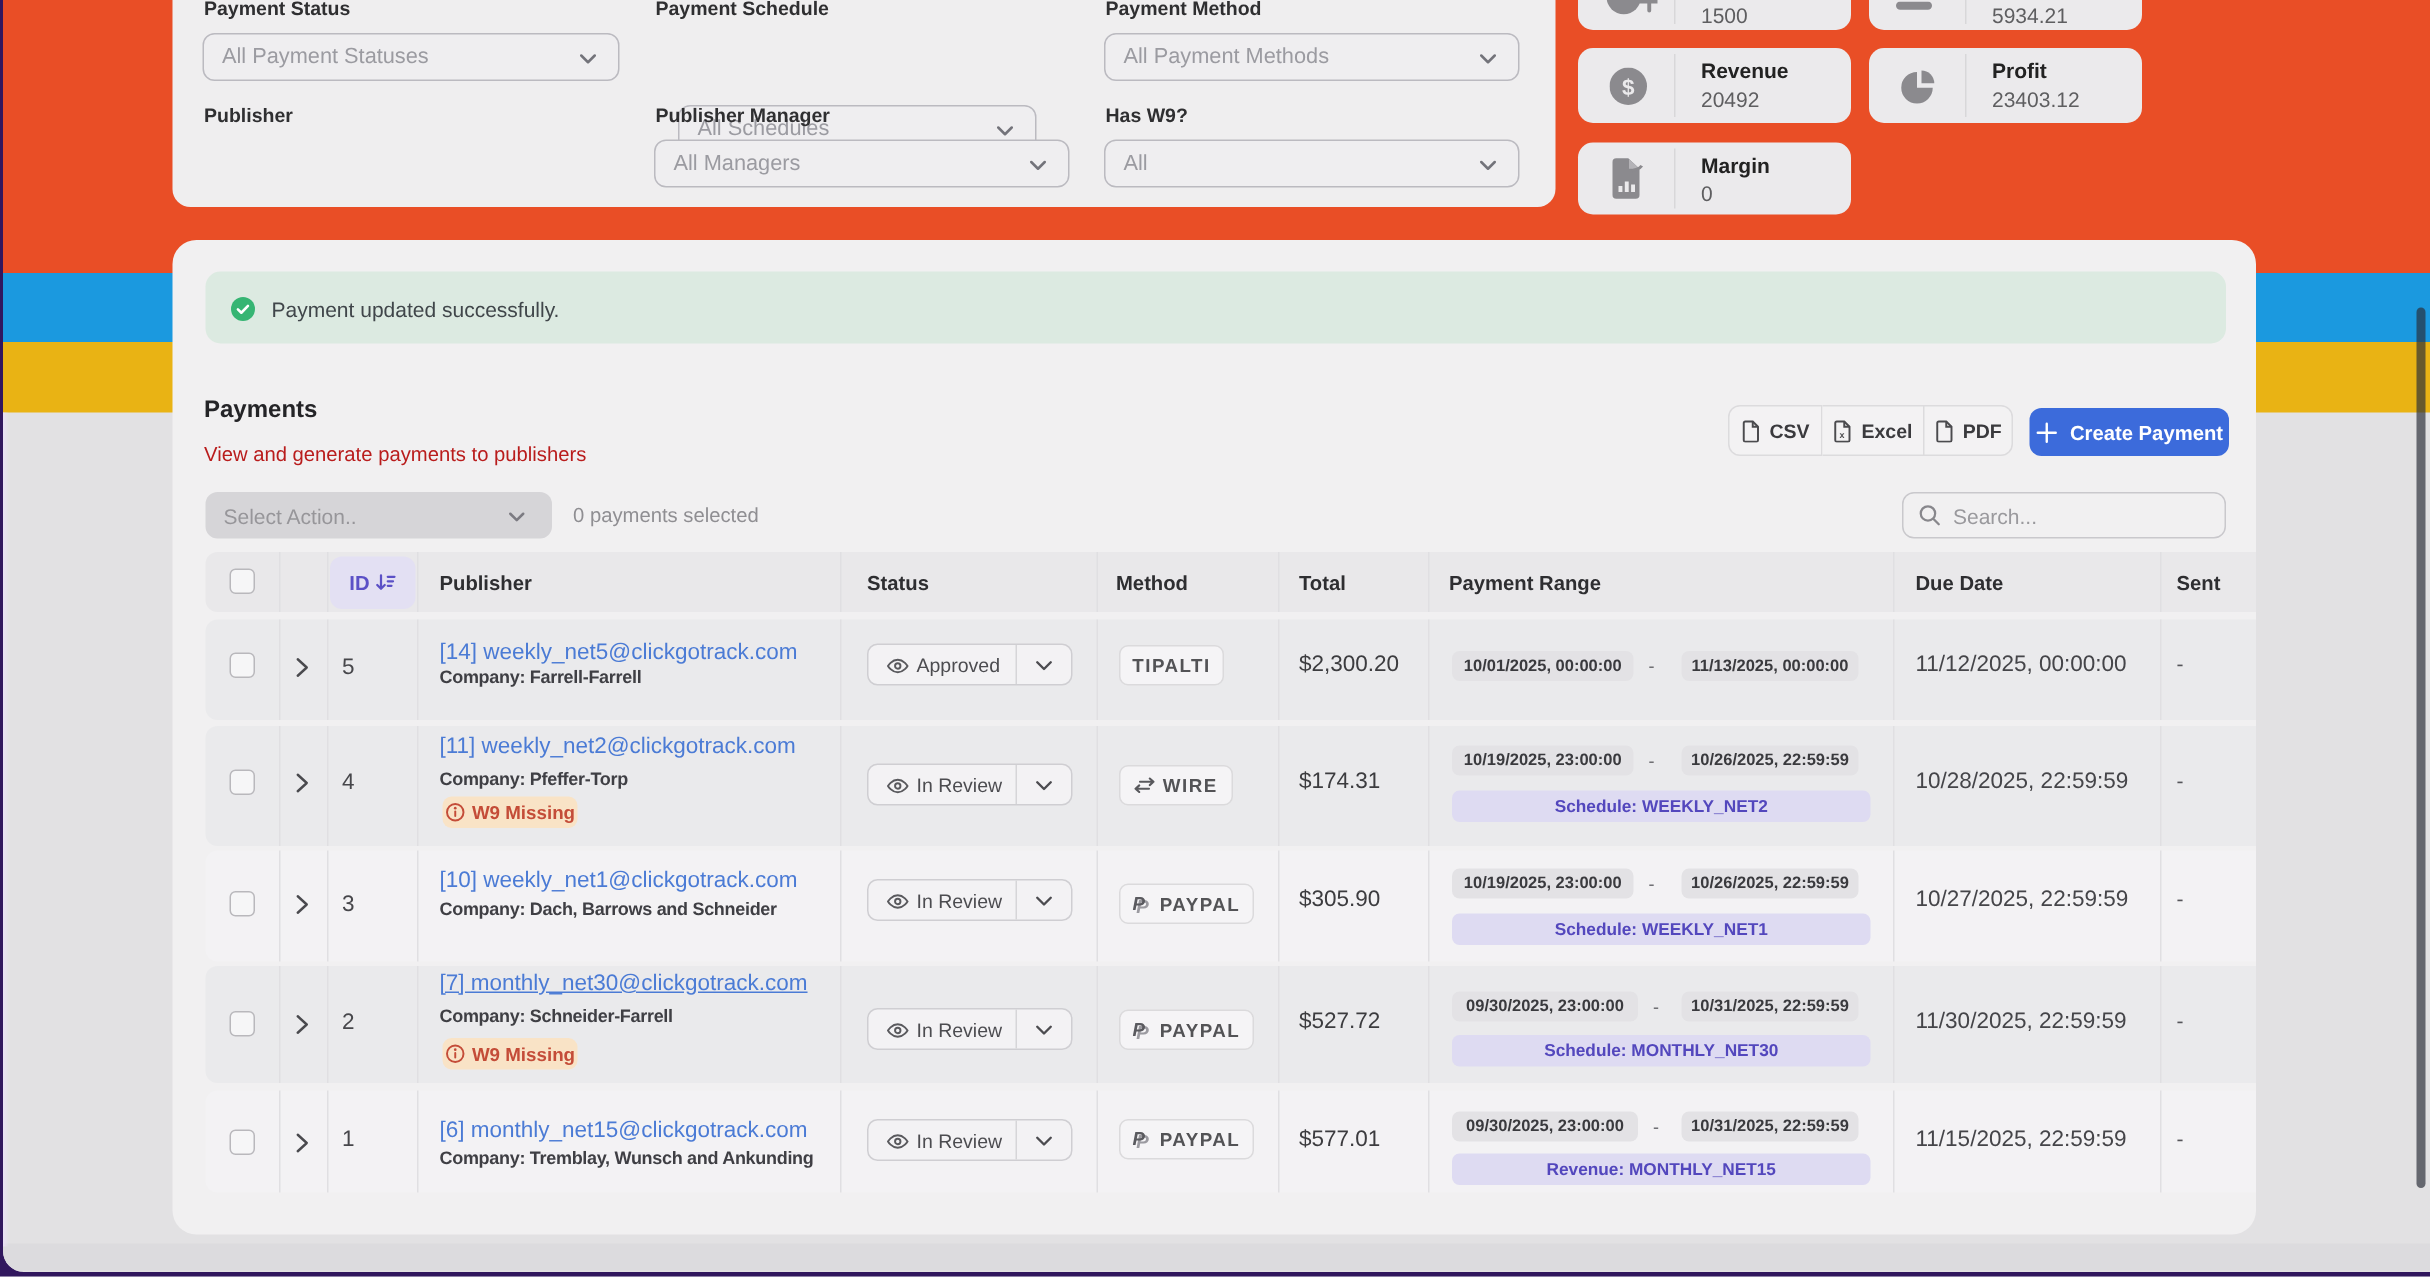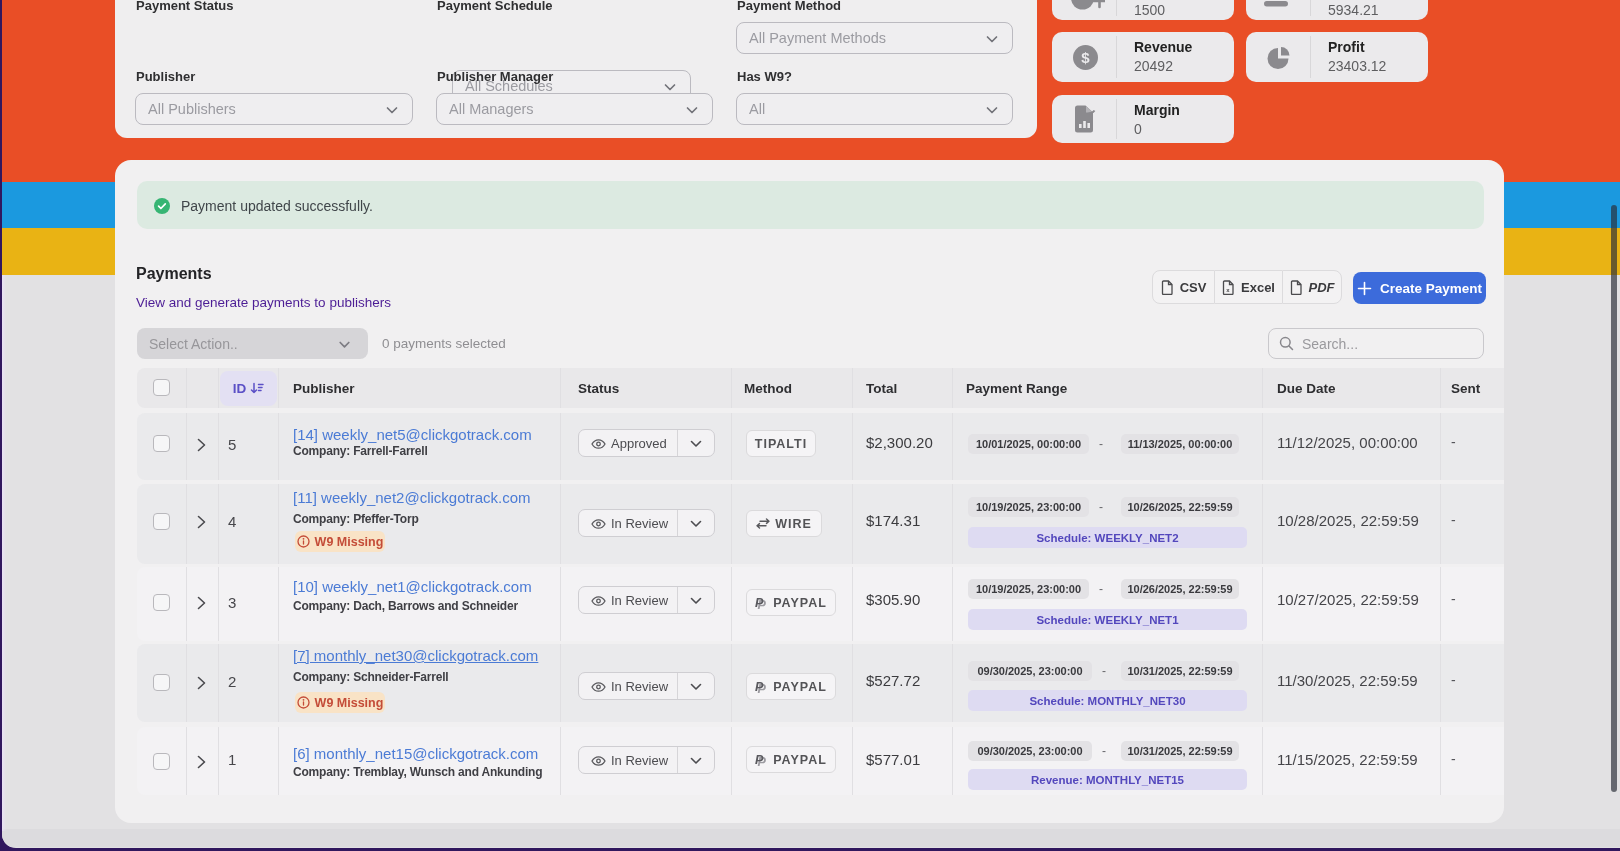--- a/index.html
+++ b/index.html
@@ -27,21 +27,21 @@
   .scard .stitle { position:absolute; left:82px; font-size:14px; font-weight:bold; color:#222; }
   .scard .svalue { position:absolute; left:82px; font-size:14px; color:#5e5e60; }
 
   
   #card { left:113px; top:160px; width:1389px; height:663px; background:#f1f0f1; border-radius:16px; overflow:hidden; }
 
   #alert { position:absolute; left:22px; top:21px; width:1347px; height:48px; background:#dceae1; border-radius:10px;text-align:right; }
   #alert .txt { position:absolute; left:44px; top:17px; font-size:14px; color:#40464a; }
 
   #ttl { position:absolute; left:21px; top:105px; font-size:16px; font-weight:bold; color:#242427; }
-  #sub { position:absolute; left:21px; top:135px; font-size:13.5px; color:#4c1d95; }
+  #sub { position:absolute; left:21px; top:135px; font-size:13.5px; color:#b91c1c; }
 
   .expbtn { position:absolute; top:110px; height:34px; background:#f3f2f3; border:1px solid #dcdbdd;
             display:flex; align-items:center; justify-content:center; font-size:13px; font-weight:bold; color:#3a3a3d; }
   #btnCreate { position:absolute; left:1238px; top:112px; width:133px; height:32px; background:#3c6bdb; border-radius:8px;
                color:#fff; font-size:13.5px; font-weight:bold; display:flex; align-items:center; justify-content:center; }
   #selAction { position:absolute; left:22px; top:168px; width:231px; height:31px; background:#d6d5d8; border-radius:8px;
                font-size:14px; color:#97969a; display:flex; align-items:center; padding:0 12px; }
   #selCount { position:absolute; left:267px; top:176px; font-size:13.5px; color:#8f8e92; }
   #search { position:absolute; left:1153px; top:168px; width:216px; height:31px; border:1px solid #c9c8cc;
             border-radius:8px; font-size:14px; color:#9a999d; display:flex; align-items:center; padding:0 10px; }
@@ -82,32 +82,32 @@
 <div id="screen">
   <div class="abs" id="stripeOrange"></div>
   <div class="abs" style="left:0; top:275px; width:4px; height:556px; background:linear-gradient(90deg, rgba(235,225,248,0.85), rgba(235,225,248,0)); z-index:50;"></div>
   <div class="abs" id="stripeBlue"></div>
   <div class="abs" id="stripeYellow"></div>
 
   <div class="abs" id="filters">
     <div class="flabel" style="left:21px; top:40px;">Payment Status</div>
     <div class="flabel" style="left:322px; top:40px;">Payment Schedule</div>
     <div class="flabel" style="left:622px; top:40px;">Payment Method</div>
+    <div class="fselect" style="left:20px; top:64px; width:278px;">All Payment Statuses<span class="chev"><svg width="14" height="14" viewBox="0 0 14 14">
+            <path d="M2.5 5l4.5 4.5L11.5 5" fill="none" stroke="#73737a" stroke-width="1.7" stroke-linecap="round" stroke-linejoin="round"></path>
+          </svg></span></div>
     <div class="fselect" style="left:337px; top:64px; width:239px;margin-top:48px;">All Schedules<span class="chev"><svg width="14" height="14" viewBox="0 0 14 14">
             <path d="M2.5 5l4.5 4.5L11.5 5" fill="none" stroke="#73737a" stroke-width="1.7" stroke-linecap="round" stroke-linejoin="round"></path>
           </svg></span></div>
     <div class="fselect" style="left:621px; top:64px; width:277px;">All Payment Methods<span class="chev"><svg width="14" height="14" viewBox="0 0 14 14">
             <path d="M2.5 5l4.5 4.5L11.5 5" fill="none" stroke="#73737a" stroke-width="1.7" stroke-linecap="round" stroke-linejoin="round"></path>
           </svg></span></div>
     <div class="flabel" style="left:21px; top:111px;">Publisher</div>
     <div class="flabel" style="left:322px; top:111px;">Publisher Manager</div>
     <div class="flabel" style="left:622px; top:111px;">Has W9?</div>
-    <div class="fselect" style="left:20px; top:135px; width:278px;">All Publishers<span class="chev"><svg width="14" height="14" viewBox="0 0 14 14">
-            <path d="M2.5 5l4.5 4.5L11.5 5" fill="none" stroke="#73737a" stroke-width="1.7" stroke-linecap="round" stroke-linejoin="round"></path>
-          </svg></span></div>
     <div class="fselect" style="left:321px; top:135px; width:277px;">All Managers<span class="chev"><svg width="14" height="14" viewBox="0 0 14 14">
             <path d="M2.5 5l4.5 4.5L11.5 5" fill="none" stroke="#73737a" stroke-width="1.7" stroke-linecap="round" stroke-linejoin="round"></path>
           </svg></span></div>
     <div class="fselect" style="left:621px; top:135px; width:277px;">All<span class="chev"><svg width="14" height="14" viewBox="0 0 14 14">
             <path d="M2.5 5l4.5 4.5L11.5 5" fill="none" stroke="#73737a" stroke-width="1.7" stroke-linecap="round" stroke-linejoin="round"></path>
           </svg></span></div>
   </div>
 
   <div class="scard" style="left:1050px; top:-30px; height:50px;">
     <div class="sdiv"></div>
@@ -169,21 +169,21 @@
 
     <div class="expbtn" style="left:1037px; width:63px; border-radius:8px 0 0 8px;"><svg width="13" height="15" viewBox="0 0 13 15" style="margin-right:6px;">
           <path d="M2.5 1h5l3.5 3.5v9a1 1 0 0 1-1 1h-7.5a1 1 0 0 1-1-1v-11.5a1 1 0 0 1 1-1z" fill="none" stroke="#4b4b4e" stroke-width="1.3"></path>
           <path d="M7.5 1v3.5h3.5" fill="none" stroke="#4b4b4e" stroke-width="1.3"></path>
         </svg>CSV</div>
     <div class="expbtn" style="left:1100px; width:67px; border-left:none; border-right:none; border-radius:0;"><svg width="13" height="15" viewBox="0 0 13 15" style="margin-right:6px;">
           <path d="M2.5 1h5l3.5 3.5v9a1 1 0 0 1-1 1h-7.5a1 1 0 0 1-1-1v-11.5a1 1 0 0 1 1-1z" fill="none" stroke="#4b4b4e" stroke-width="1.3"></path>
           <path d="M7.5 1v3.5h3.5" fill="none" stroke="#4b4b4e" stroke-width="1.3"></path>
           <text x="6" y="12" font-size="6" text-anchor="middle" fill="#4b4b4e" font-family="Liberation Sans">x</text>
         </svg>Excel</div>
-    <div class="expbtn" style="left:1167px; width:60px; border-radius:0 8px 8px 0;font-style:italic;"><svg width="13" height="15" viewBox="0 0 13 15" style="margin-right:6px;">
+    <div class="expbtn" style="left:1167px; width:60px; border-radius:0 8px 8px 0;"><svg width="13" height="15" viewBox="0 0 13 15" style="margin-right:6px;">
           <path d="M2.5 1h5l3.5 3.5v9a1 1 0 0 1-1 1h-7.5a1 1 0 0 1-1-1v-11.5a1 1 0 0 1 1-1z" fill="none" stroke="#4b4b4e" stroke-width="1.3"></path>
           <path d="M7.5 1v3.5h3.5" fill="none" stroke="#4b4b4e" stroke-width="1.3"></path>
         </svg>PDF</div>
     <div id="btnCreate"><svg width="15" height="15" viewBox="0 0 15 15" style="margin-right:8px;">
           <path d="M7.5 1.5v12M1.5 7.5h12" stroke="#fff" stroke-width="1.6" stroke-linecap="round"></path>
         </svg>Create Payment</div>
 
     <div id="selAction">Select Action..
       <svg style="position:absolute; right:17px; top:10px;" width="13" height="13" viewBox="0 0 13 13">
           <path d="M2.2 4.5l4.3 4.3 4.3-4.3" fill="none" stroke="#7c7b82" stroke-width="1.7" stroke-linecap="round" stroke-linejoin="round"></path>

